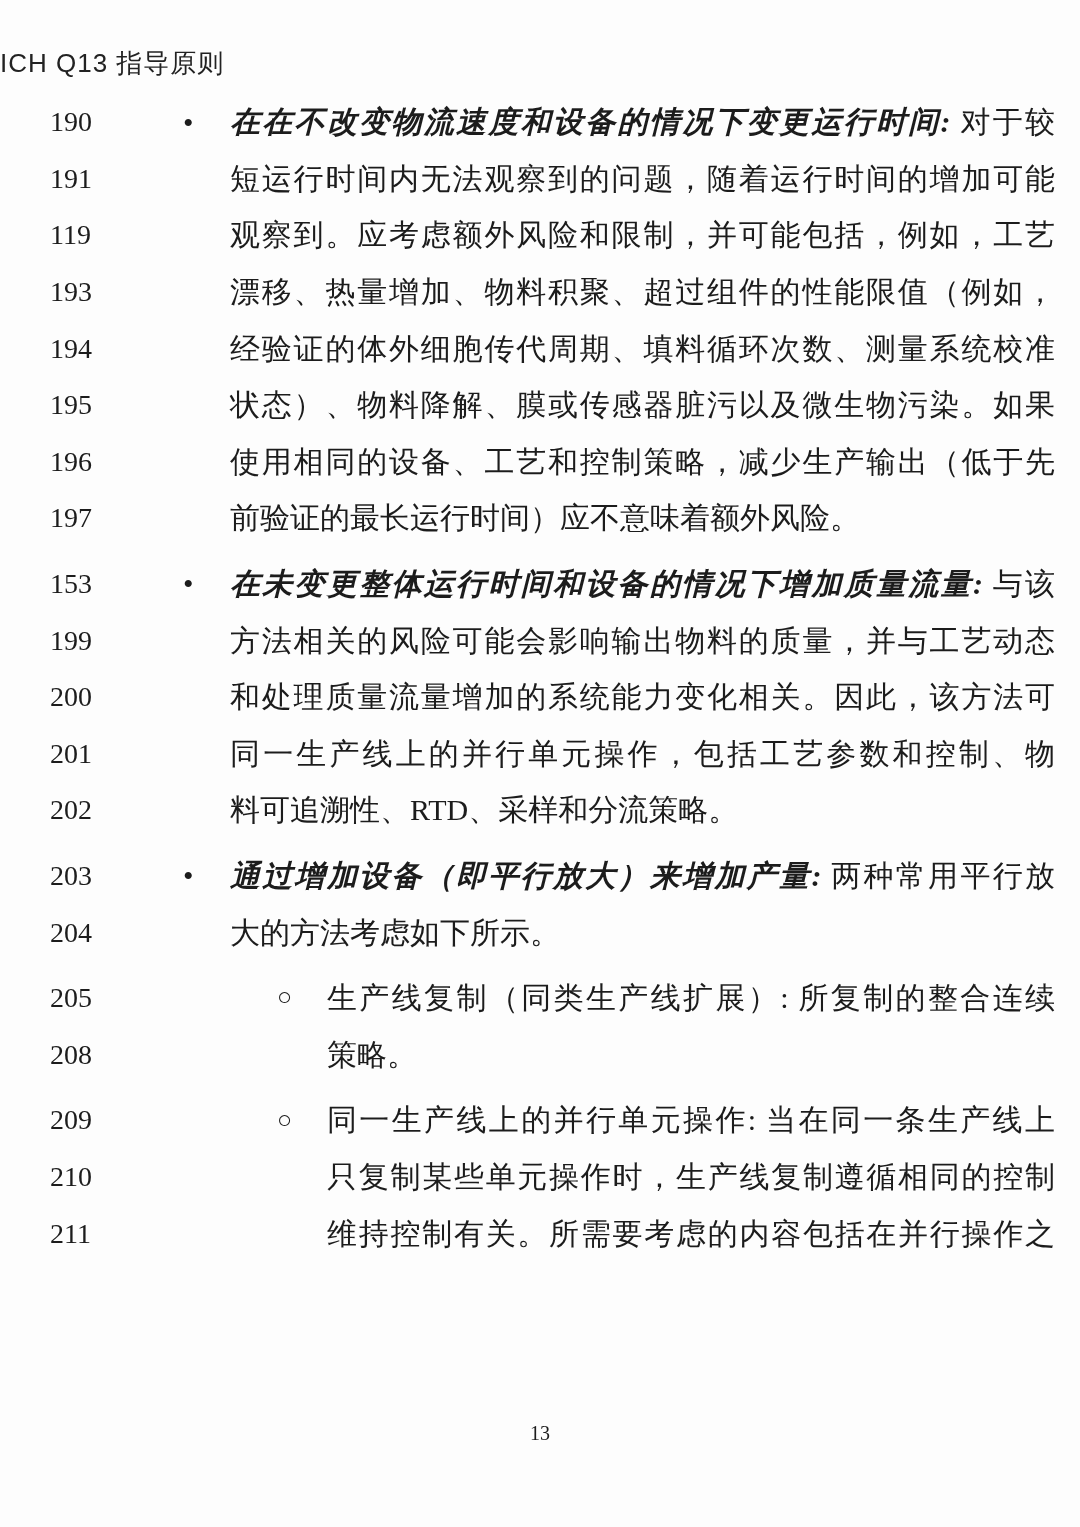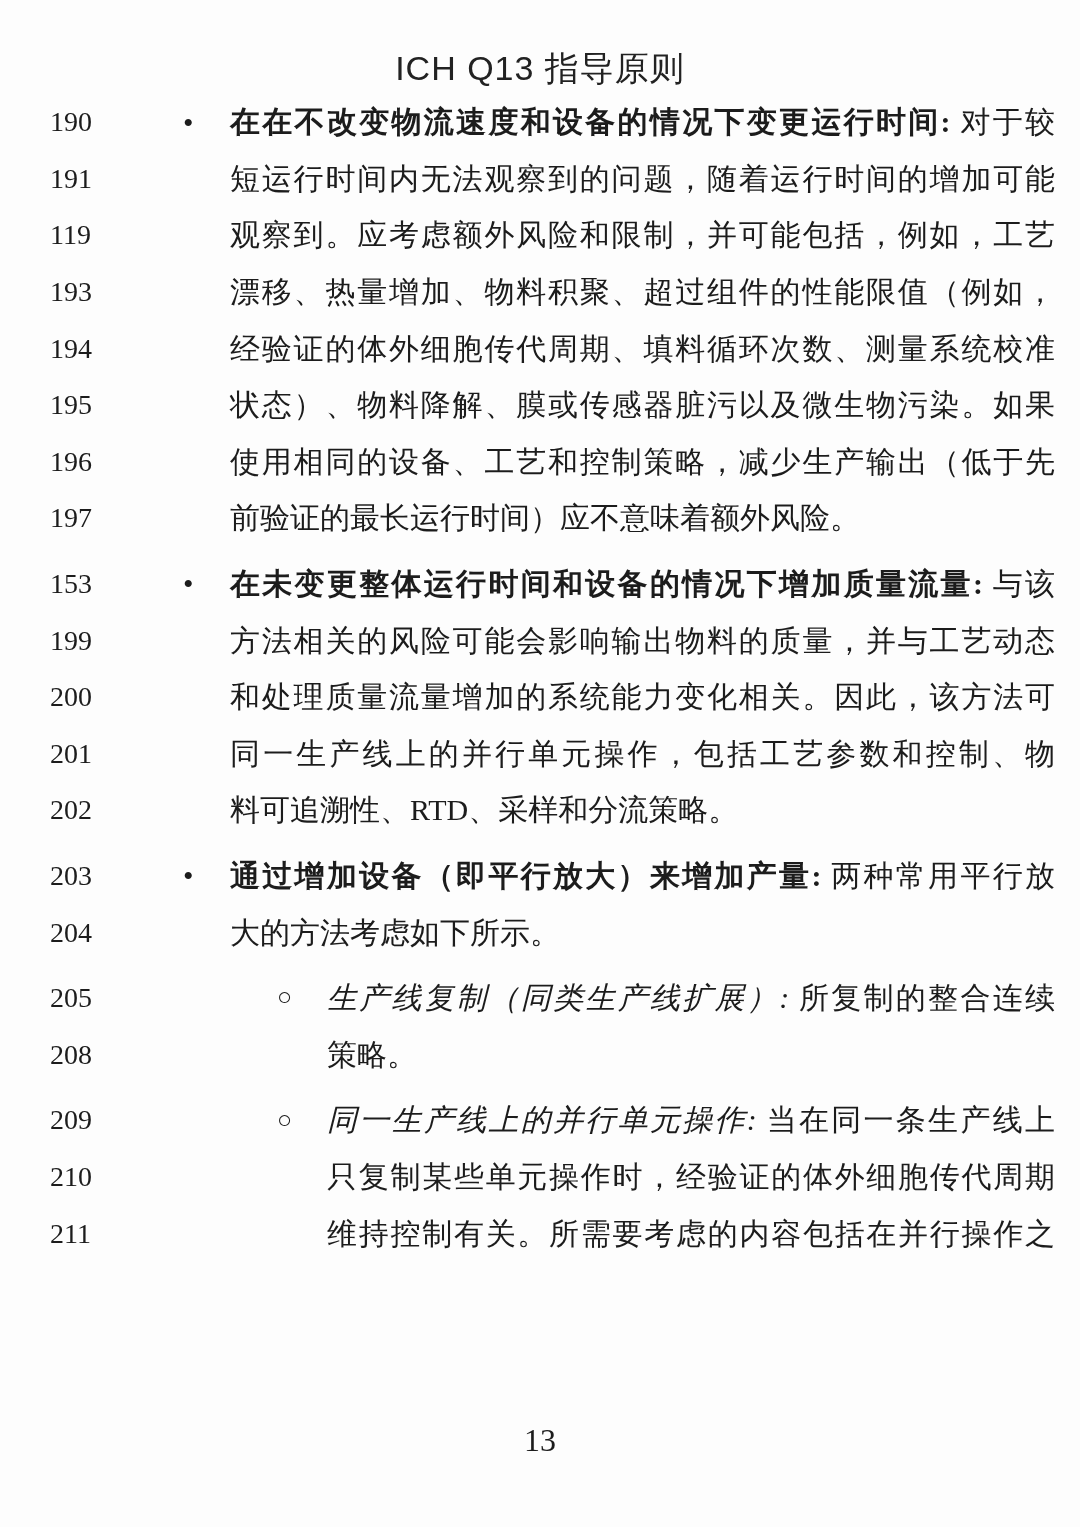--- a/index.html
+++ b/index.html
@@ -18,22 +18,22 @@
     height: 1527px;
     background: #fdfdfd;
     color: #1c1c1c;
     font-family: "Liberation Serif", "DejaVu Serif", serif;
   }
   .doc-header {
     position: absolute;
     top: 46px;
     left: 0;
     right: 0;
-    text-align: center;
-    font-size: 34px;
+    text-align: left;
+    font-size: 26px;
     font-family: "Liberation Sans", "DejaVu Sans", sans-serif;
     color: #222222;
     letter-spacing: 1px;
   }
   .lines {
     position: absolute;
     top: 94px;
     left: 0;
     right: 0;
   }
@@ -81,31 +81,31 @@
   .bullet.dot {
     left: -47px;
     font-size: 30px;
   }
   .bullet.circle {
     left: -50px;
     font-size: 25px;
   }
   .run-bold {
     font-weight: bold;
+    font-style: italic;
   }
   .run-italic {
-    font-style: italic;
   }
   .doc-footer {
     position: absolute;
     top: 1422px;
     left: 0;
     right: 0;
     text-align: center;
-    font-size: 32px;
+    font-size: 20px;
     color: #1c1c1c;
   }
 </style>
 </head>
 <body>
 
 <div class="page" style="background: rgb(253, 253, 253); color: rgb(28, 28, 28);">
   <div class="doc-header">ICH Q13 指导原则</div>
   <div class="lines">
       <div class="line">
@@ -175,21 +175,21 @@
       <div class="line">
         <span class="num">208</span>
         <div class="content l2 lastline"><span>策略。</span></div>
       </div>
       <div class="line gap">
         <span class="num">209</span>
         <div class="content l2"><span class="bullet circle">○</span><span class="run-italic">同一生产线上的并行单元操作:</span><span> 当在同一条生产线上</span></div>
       </div>
       <div class="line">
         <span class="num">210</span>
-        <div class="content l2"><span>只复制某些单元操作时，经验证的体外细胞传代周期</span></div>
+        <div class="content l2"><span>只复制某些单元操作时，生产线复制遵循相同的控制</span></div>
       </div>
       <div class="line">
         <span class="num">211</span>
         <div class="content l2"><span>维持控制有关。所需要考虑的内容包括在并行操作之</span></div>
       </div>
     </div>
   <div class="doc-footer">13</div>
 </div>
 
 </body></html>

